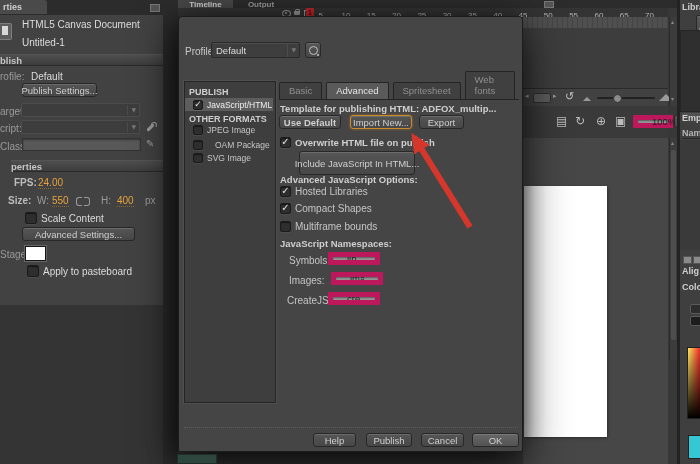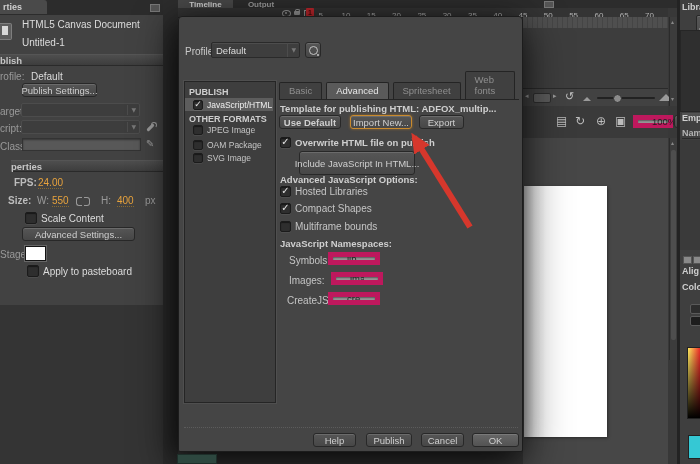--- a/index.html
+++ b/index.html
@@ -242,21 +242,21 @@
       </div>
       <div class="abs" style="left:4px;top:32px;font-weight:bold;color:#cfcfcf;font-size:9px;">
         <span>OTHER FORMATS</span>
       </div>
       <div class="abs" style="left:0;top:43px;width:88px;height:13px;display:flex;align-items:flex-start;">
         <div class="cb" style="margin-left:8px;width:8px;height:8px;"></div>
         <span style="margin-left:4px;font-size:8.5px;color:#c5c5c5;">JPEG Image</span>
       </div>
       <div class="abs" style="left:0;top:56px;width:88px;height:13px;display:flex;align-items:center;">
         <div class="cb" style="margin-left:8px;width:8px;height:8px;"></div>
-        <span style="margin-left:4px;font-size:8.5px;color:#c5c5c5;">OAM Package</span>
+        <span style="margin-left:12px;font-size:8.5px;color:#c5c5c5;">OAM Package</span>
       </div>
       <div class="abs" style="left:0;top:69px;width:88px;height:13px;display:flex;align-items:center;">
         <div class="cb" style="margin-left:8px;width:8px;height:8px;"></div>
         <span style="margin-left:4px;font-size:8.5px;color:#c5c5c5;">SVG Image</span>
       </div>
     </div>
 
     <div class="abs" style="left:100px;top:67px;width:240px;height:15px;display:flex;align-items:flex-end;border-bottom:1px solid #242424;">
       <span class="tab-d">Basic</span>
       <span class="tab-d active">Advanced</span>

